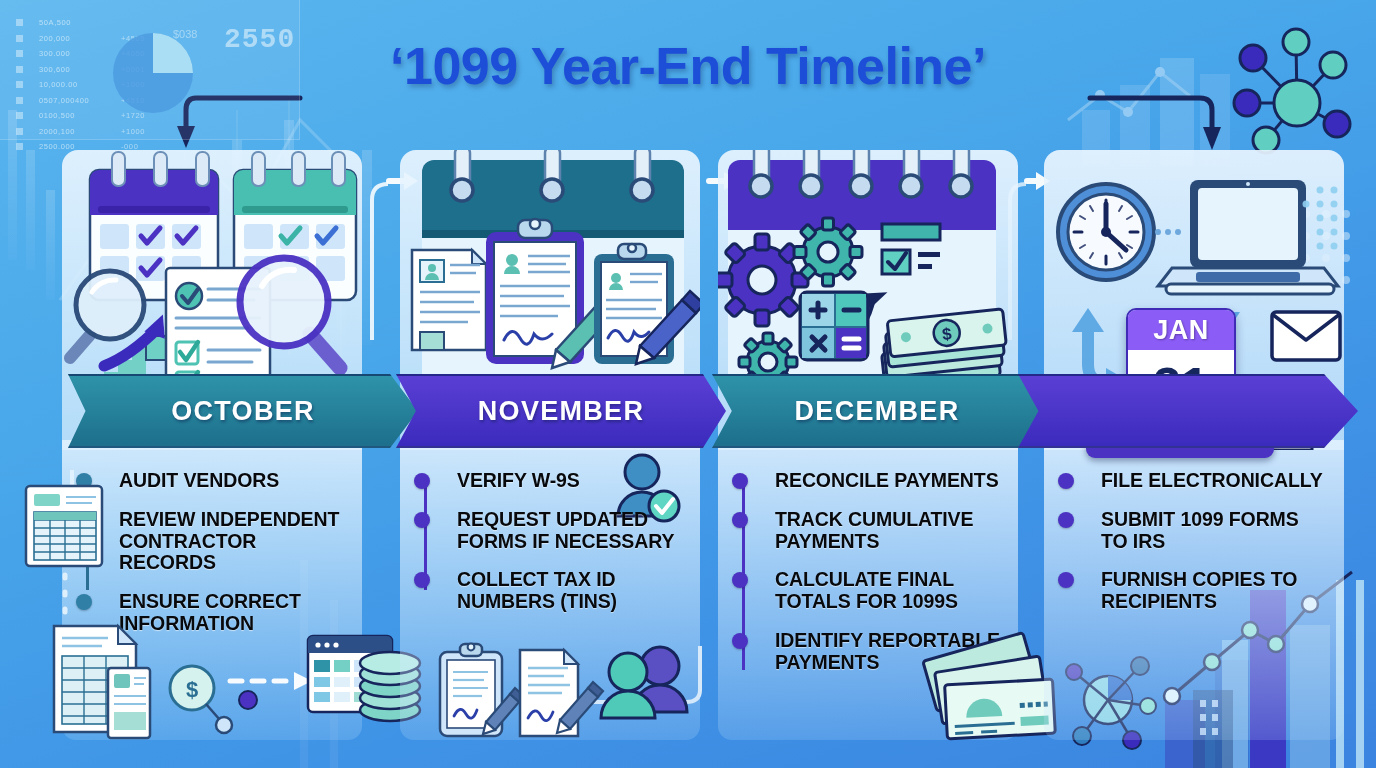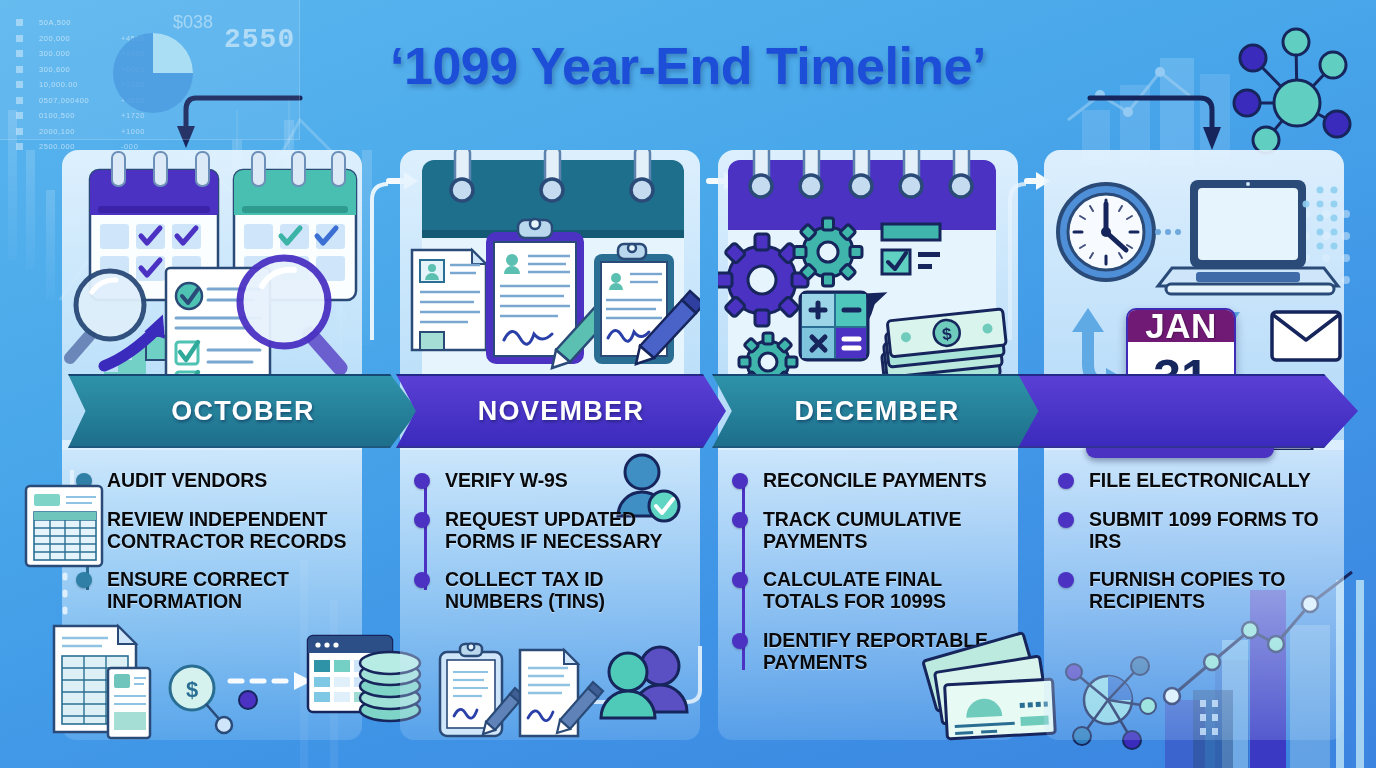--- a/index.html
+++ b/index.html
@@ -18,21 +18,21 @@
     background: rgba(255,255,255,0.07);
     border-right: 1px solid rgba(255,255,255,0.18);
     border-bottom: 1px solid rgba(255,255,255,0.18);
   }
   .bg-rows { position: absolute; left: 16px; top: 18px; }
   .bg-row { display: flex; align-items: center; gap: 16px; margin-bottom: 6.5px; }
   .bg-sq { width: 7px; height: 7px; background: rgba(255,255,255,0.4); }
   .bg-num { font-size: 7.5px; color: rgba(255,255,255,0.55); letter-spacing: .6px; width: 66px; }
   .bg-num2 { font-size: 7.5px; color: rgba(255,255,255,0.5); letter-spacing: .6px; }
   .bg-2550 { position: absolute; left: 224px; top: 24px; font-size: 28px; font-weight: bold; color: rgba(255,255,255,0.5); letter-spacing: 1px; font-family: Liberation Mono, monospace; }
-  .bg-s038 { position: absolute; left: 173px; top: 12px; font-size: 18px; color: rgba(255,255,255,0.42); text-align: right; }
+  .bg-s038 { position: absolute; left: 173px; top: 28px; font-size: 11px; color: rgba(255,255,255,0.42); text-align: right; }
 
   
   .title {
     position: absolute; left: 0; right: 0; top: 36px;
     text-align: center;
     font-size: 52px; font-weight: bold; letter-spacing: -0.5px;
     color: #1d4ed8;
     text-shadow: 2px 3px 5px rgba(10,30,80,0.30);
   }
 
@@ -68,21 +68,21 @@
   .chev-nov { left: 396px; width: 330px; background: linear-gradient(180deg,#5b3fd4,#3b2bbd);
               clip-path: polygon(0 0, 93% 0, 100% 50%, 93% 100%, 0 100%, 6% 50%); }
   .chev-dec { left: 712px; width: 330px; background: linear-gradient(180deg,#2e93a8,#1d6f8c);
               clip-path: polygon(0 0, 93% 0, 100% 50%, 93% 100%, 0 100%, 6% 50%); }
   .chev-jan { left: 1018px; width: 340px; background: linear-gradient(180deg,#5b3fd4,#3b2bbd);
               clip-path: polygon(0 0, 90% 0, 100% 50%, 90% 100%, 0 100%, 6% 50%); }
 
   
   .bullets { position: absolute; left: 14px; top: 320px; width: 272px; }
   .bullet-line { position: absolute; left: 10px; top: 12px; width: 3px; background: #2a6f93; }
-  .bullet { display: flex; align-items: flex-start; gap: 15px; margin-bottom: 17px; position: relative; }
+  .bullet { display: flex; align-items: flex-start; gap: 27px; margin-bottom: 17px; position: relative; }
   .dot { width: 16px; height: 16px; border-radius: 50%; flex: 0 0 16px; margin-top: 3px; box-shadow: 0 1px 2px rgba(0,0,0,0.25); }
   .dot-teal { background: #2f7fa6; }
   .dot-purple { background: #4b32c3; }
   .btext {
     font-size: 19.5px; font-weight: bold; color: #07090c;
     line-height: 1.12; letter-spacing: -0.1px; text-transform: uppercase;
     text-shadow: 0 1px 1px rgba(255,255,255,0.55);
   }
 
   
@@ -93,22 +93,22 @@
     color: #fff; font-weight: bold; font-size: 24px; letter-spacing: 0.8px;
     display: flex; align-items: center; justify-content: center;
     box-shadow: 0 3px 6px rgba(10,25,70,0.40);
     text-shadow: 1px 1px 2px rgba(10,25,70,0.5);
   }
   .jan-cal {
     position: absolute; width: 110px; height: 112px; border-radius: 10px;
     overflow: hidden; box-shadow: 0 5px 10px rgba(10,30,80,0.35); border: 2px solid #3f2bb5;
   }
   .jan-head {
-    height: 32px; background: #701a75; color: #fff; font-weight: bold;
-    font-size: 35px; display: flex; align-items: center; justify-content: center;
+    height: 40px; background: #8b5cf6; color: #fff; font-weight: bold;
+    font-size: 27px; display: flex; align-items: center; justify-content: center;
     letter-spacing: 0.5px; text-shadow: 1px 1px 2px rgba(0,0,0,0.30);
   }
   .jan-num {
     height: 72px; background: #fff; color: #15275c; font-weight: bold;
     font-size: 50px; display: flex; align-items: center; justify-content: center;
   }
 </style>
 </head>
 <body>
 

